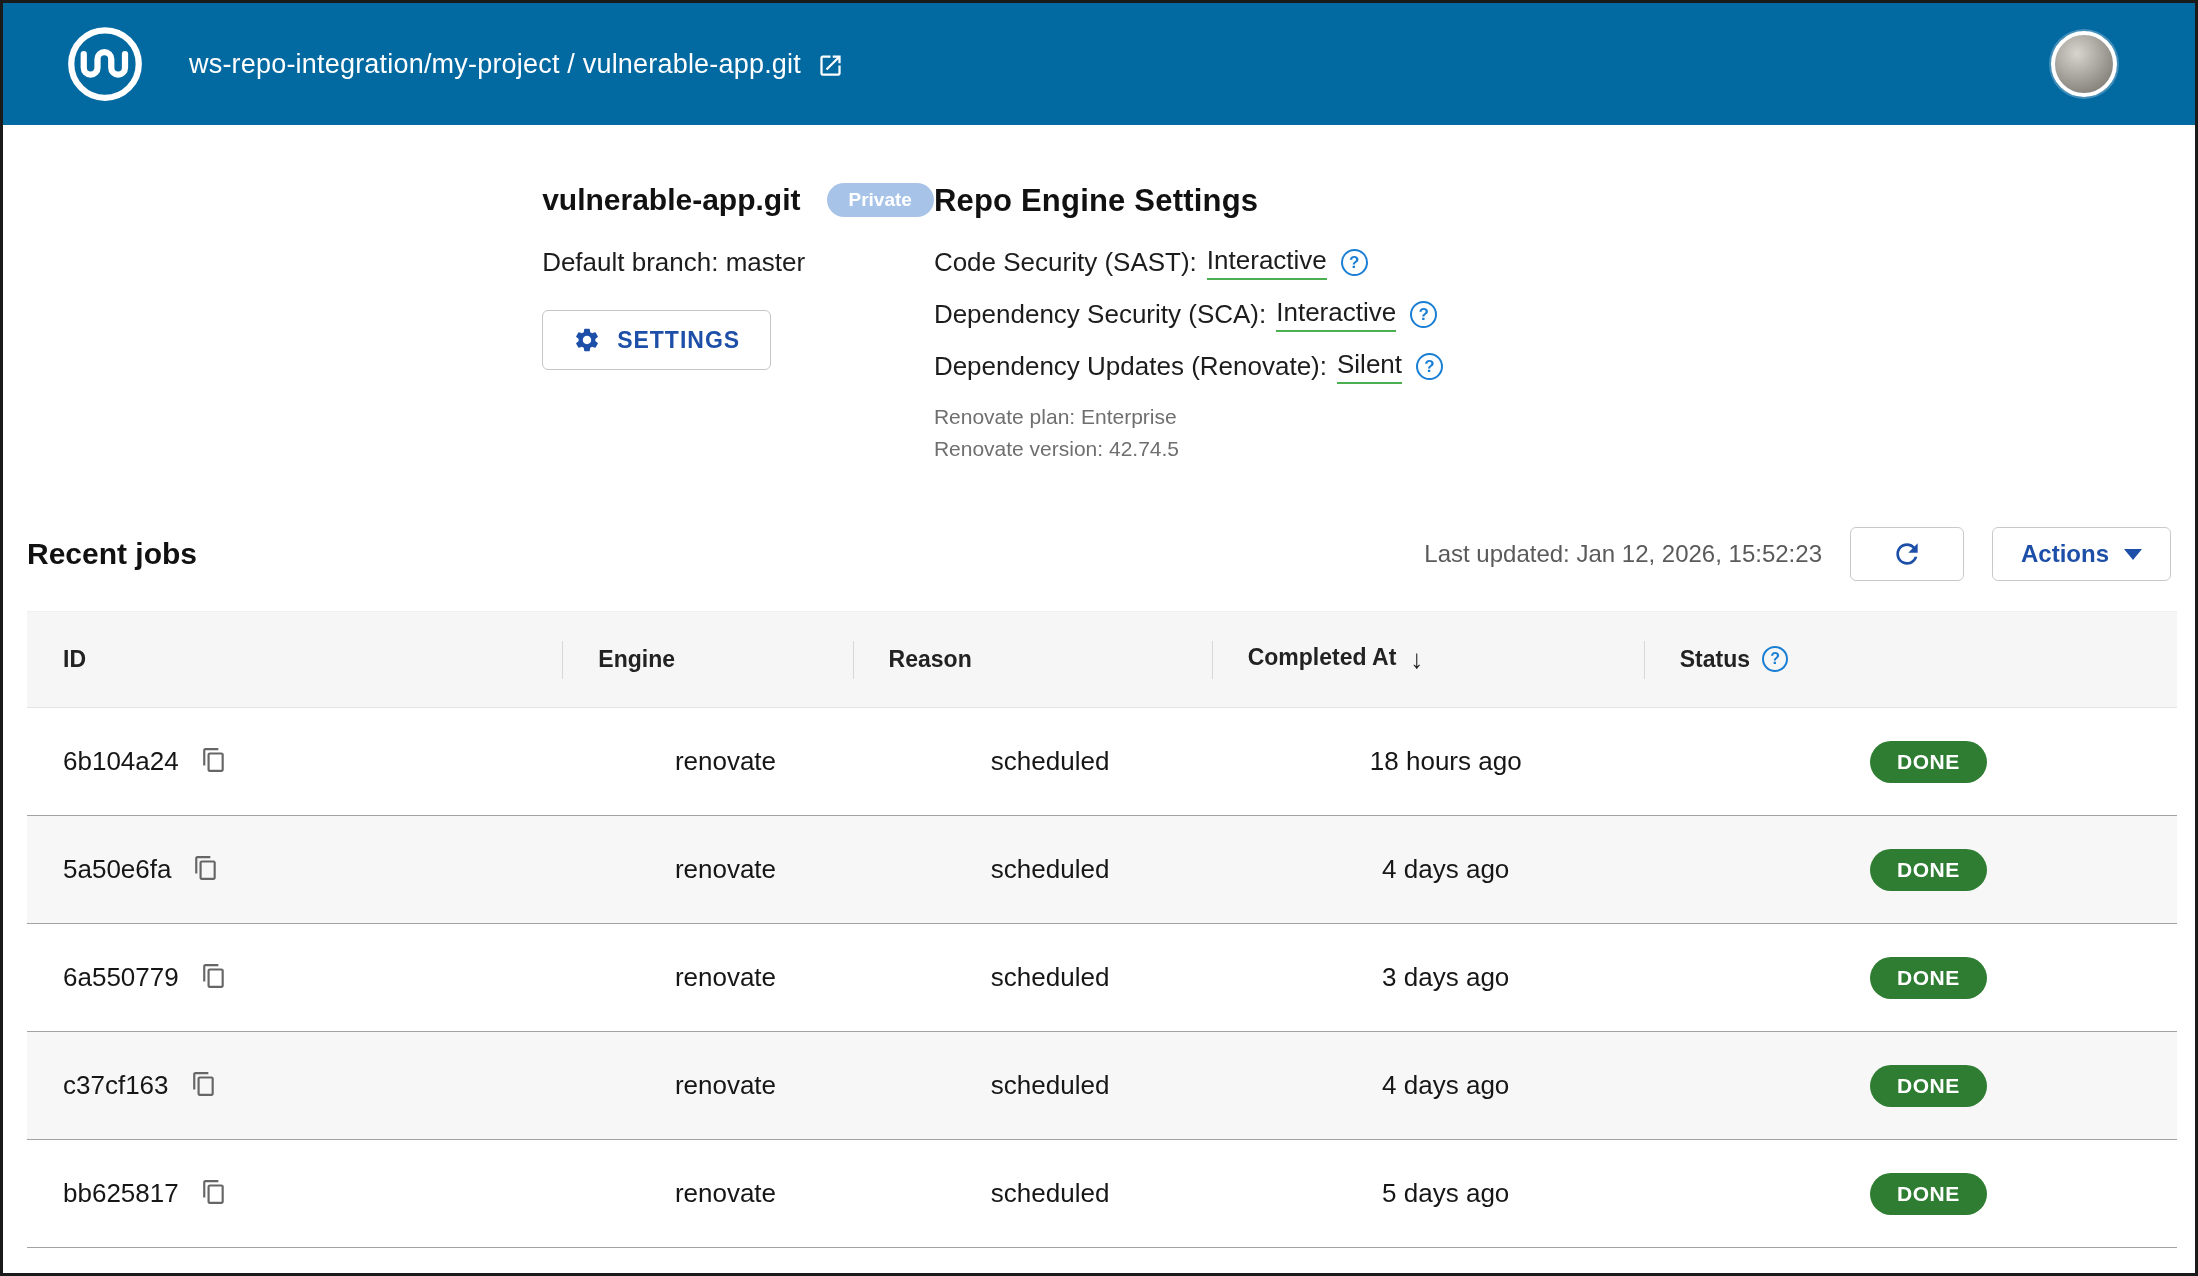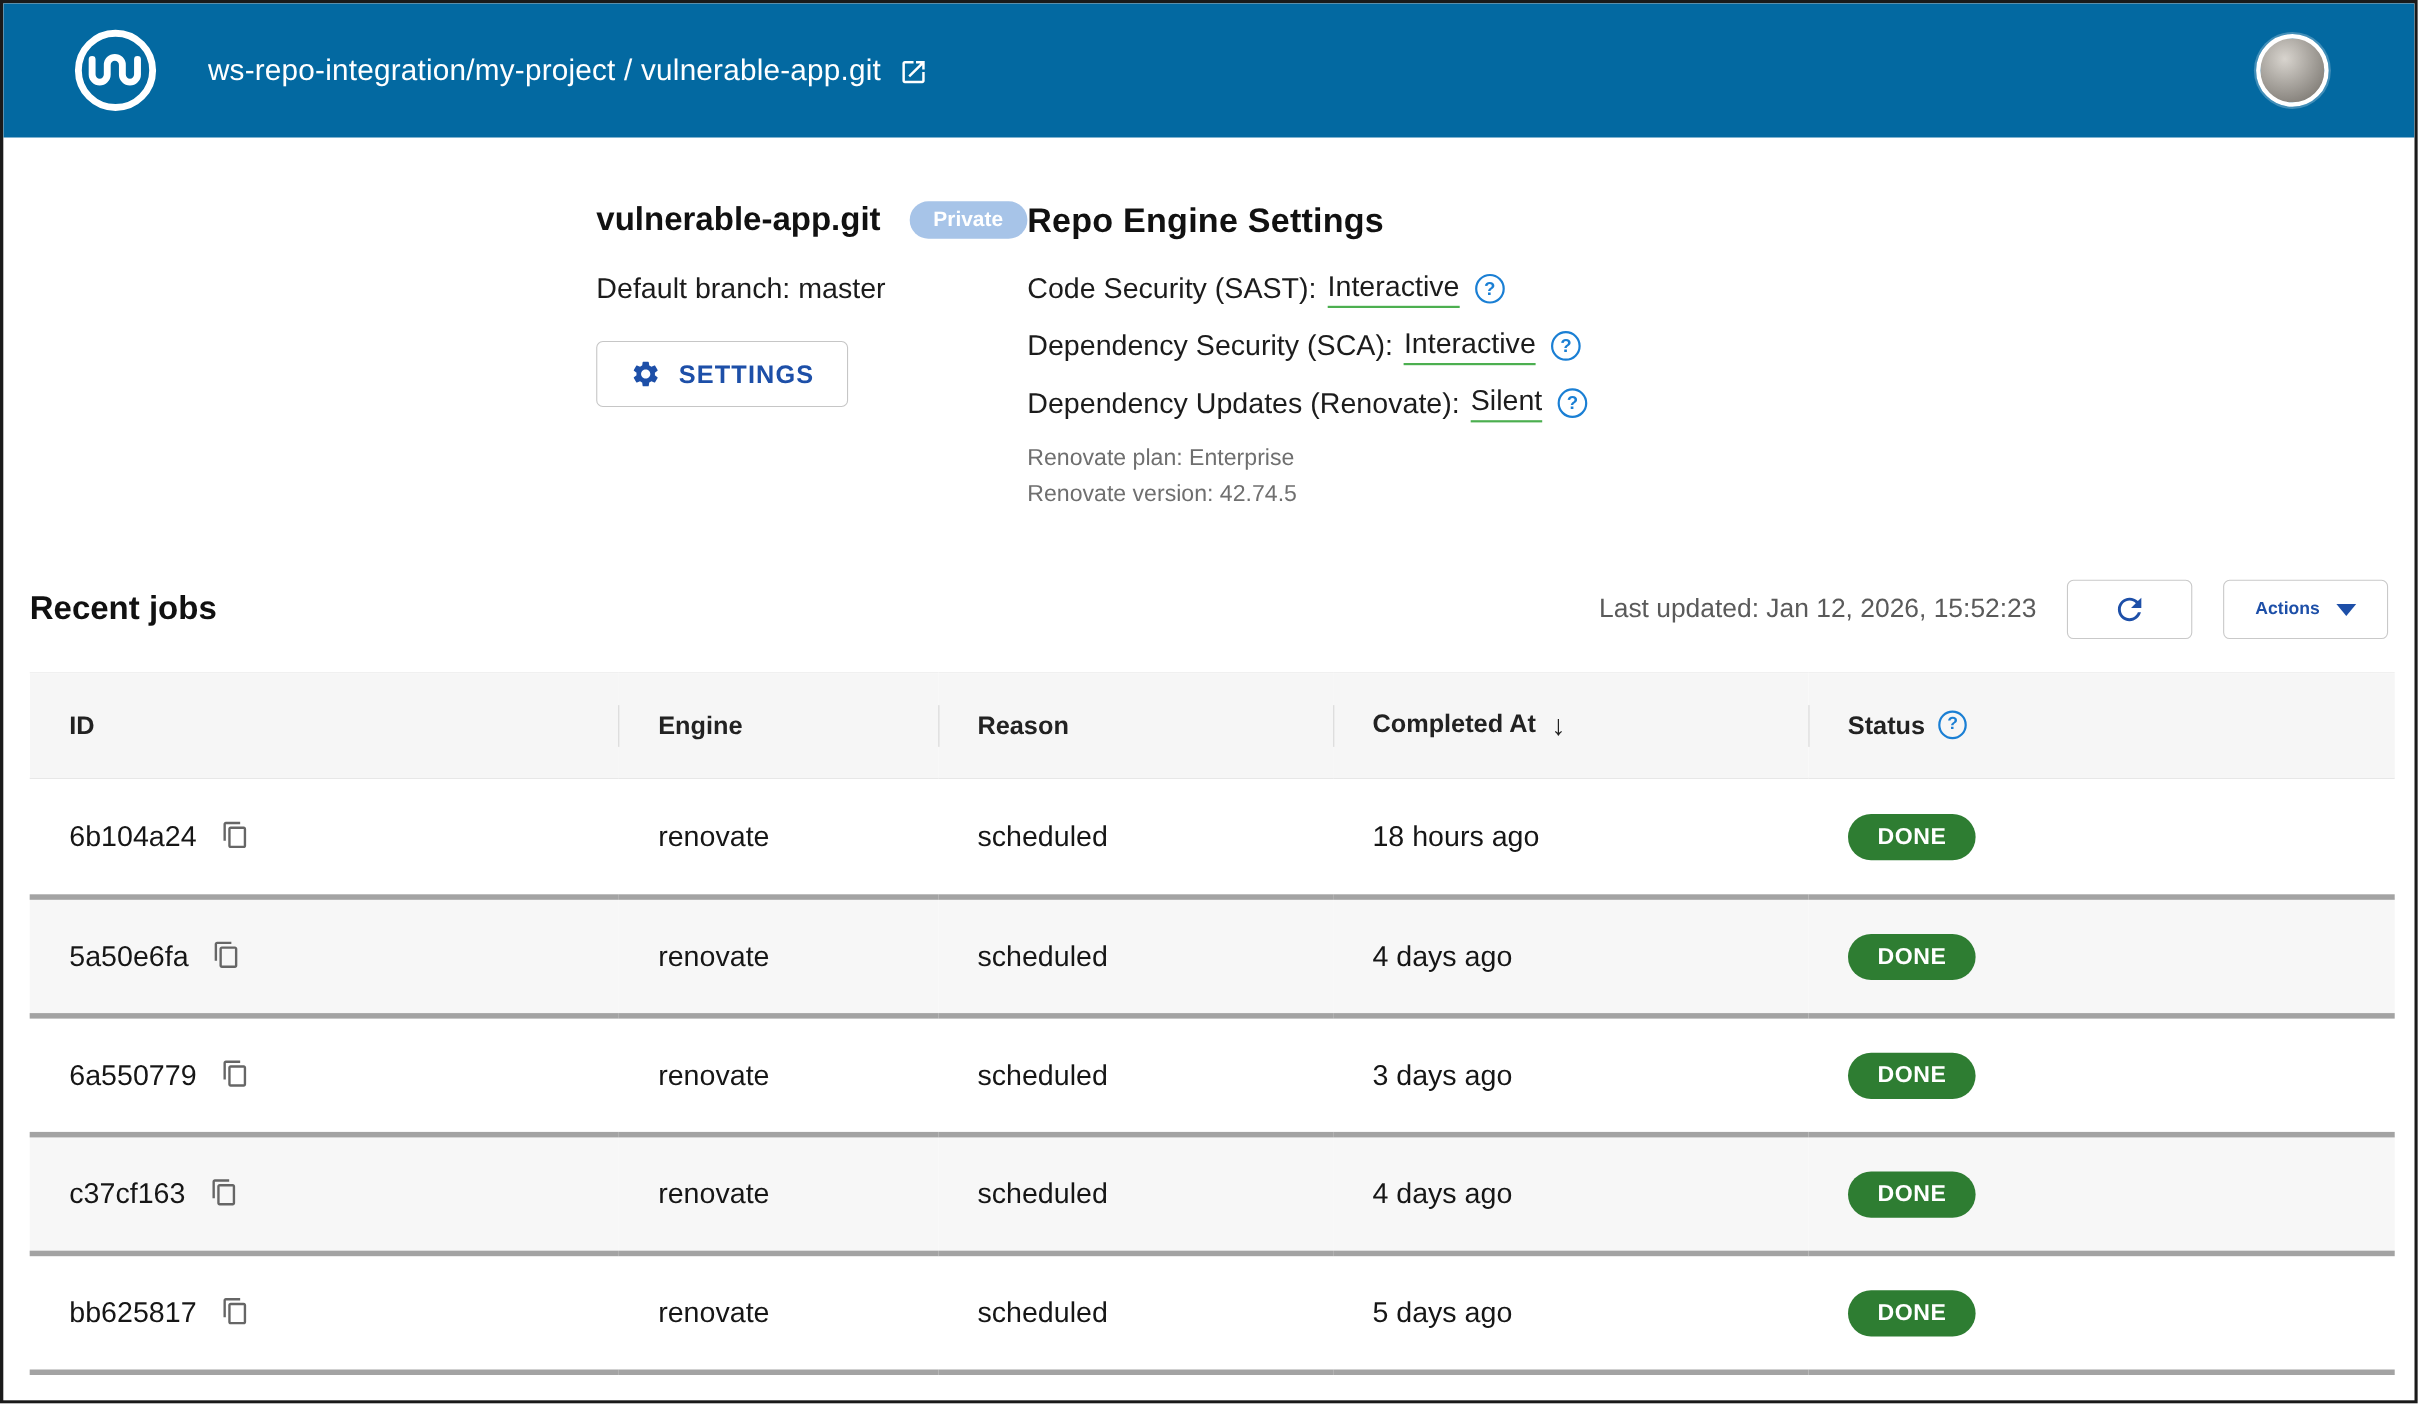--- a/index.html
+++ b/index.html
@@ -39,34 +39,34 @@
 
   
   .jobs-bar { display: flex; align-items: center; margin: 62px 24px 0 24px; }
   .jobs-title { font-size: 30px; font-weight: bold; color: #111; }
   .last-updated { margin-left: auto; color: #5a5a5a; font-size: 24px; }
   .icon-btn { width: 114px; height: 54px; border: 1px solid #c9c9c9; border-radius: 6px; background: #fff;
               display: flex; align-items: center; justify-content: center; margin-left: 28px; cursor: pointer; }
   .refresh-icon { width: 32px; height: 32px; fill: #1d4fa8; }
   .actions-btn { height: 54px; border: 1px solid #c9c9c9; border-radius: 6px; background: #fff; display: flex;
                  align-items: center; gap: 15px; padding: 0 28px; margin-left: 28px; color: #1d4fa8;
-                 font-size: 16px; font-weight: bold; cursor: pointer; font-family: inherit; }
+                 font-size: 24px; font-weight: bold; cursor: pointer; font-family: inherit; }
   .caret { width: 0; height: 0; border-left: 9px solid transparent; border-right: 9px solid transparent; border-top: 11px solid #1d4fa8; }
 
   
   .jobs-table { width: 2150px; margin: 30px 24px 0 24px; border-collapse: collapse; table-layout: fixed; }
   thead th { background: #f6f6f6; height: 96px; text-align: left; font-size: 23px; font-weight: bold; color: #222;
              padding-left: 36px; position: relative; border-bottom: 1px solid #e2e2e2; border-top: 1px solid #efefef; }
   thead th:not(:first-child)::before { content: ""; position: absolute; left: 0; top: 50%; transform: translateY(-50%);
              width: 1px; height: 38px; background: #d8d8d8; }
   .th-inner { display: flex; }
   .sort-arrow { font-size: 26px; margin-left: 14px; font-weight: normal; cursor: pointer; }
   .sort-arrow::before { content: "\2193"; }
   thead .help-icon { width: 26px; height: 26px; font-size: 16px; margin-left: 12px; }
-  tbody td { height: 108px; font-size: 26px; color: #161616; padding-left: 36px; border-bottom: 5px solid #a3a3a3; }
+  tbody td { height: 108px; font-size: 26px; color: #161616; padding-left: 36px; border-bottom: 1px solid #a3a3a3; text-align: center; }
   tbody tr:nth-child(even) { background: #f7f7f7; }
   .id-cell { display: flex; align-items: center; gap: 22px; }
   .copy-btn { background: none; border: none; cursor: pointer; width: 30px; height: 30px; padding: 0; display: inline-flex; }
   .copy-icon { width: 26px; height: 26px; fill: #666; }
   .status-badge { display: inline-block; background: #2e7d32; color: #fff; font-size: 21px; font-weight: bold;
                   padding: 9px 27px; border-radius: 999px; letter-spacing: .5px; }
 </style>
 </head>
 <body>
 

